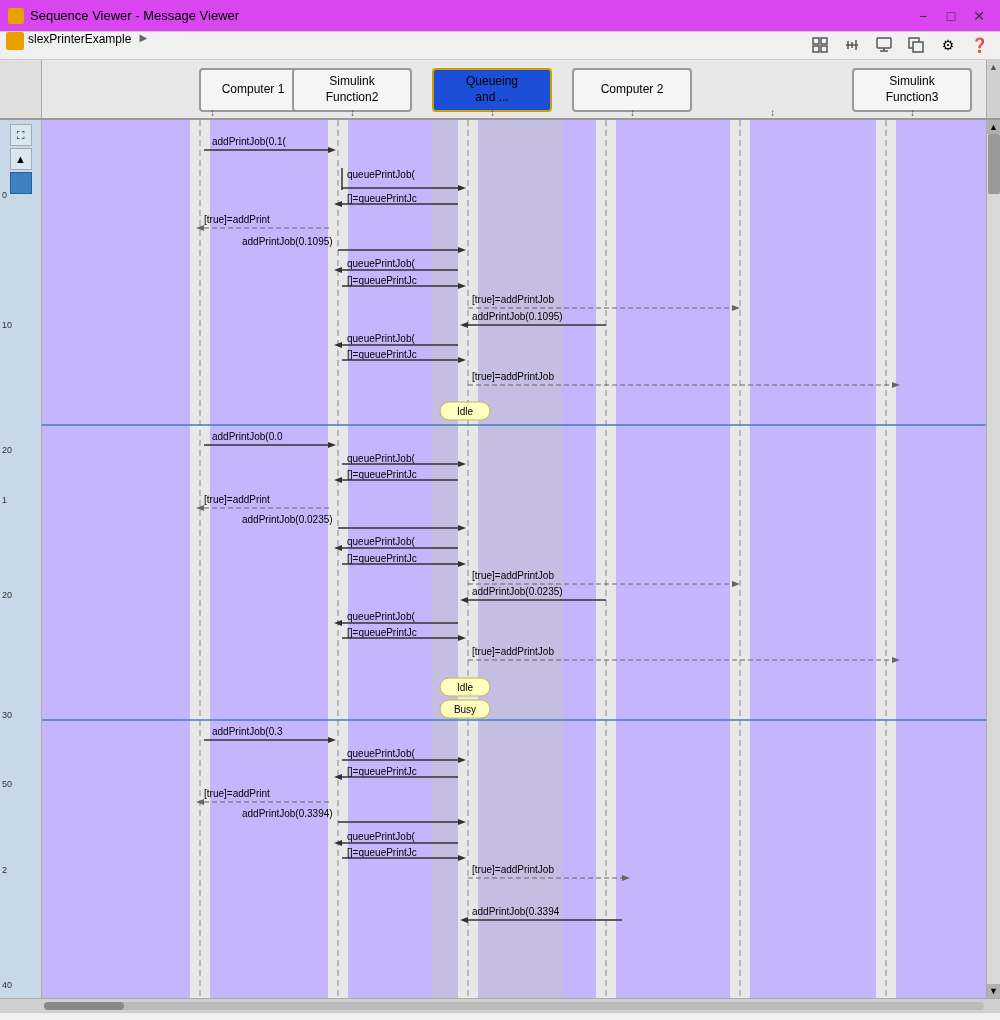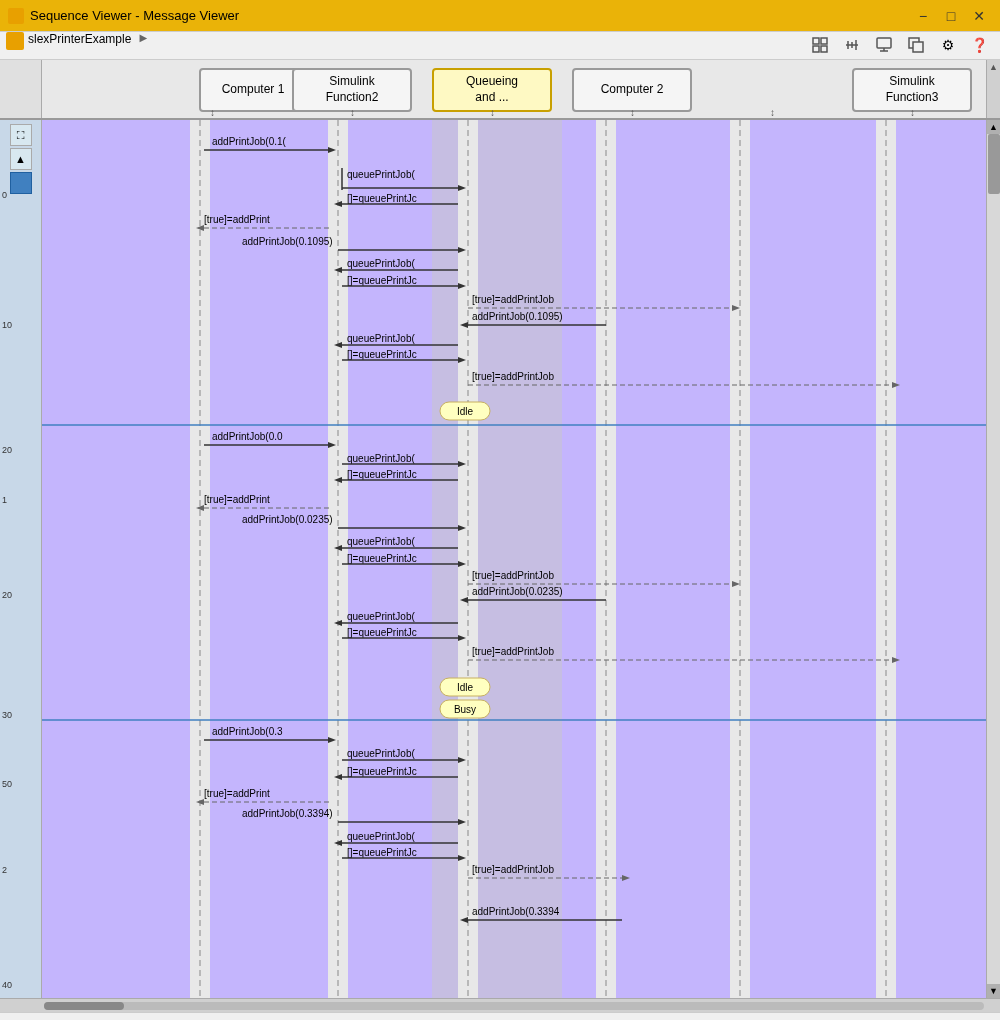--- a/index.html
+++ b/index.html
@@ -1,21 +1,21 @@
 <!DOCTYPE html>
 <html><head>
   <meta charset="utf-8">
   <style>
     * { margin: 0; padding: 0; box-sizing: border-box; }
     body { width: 1000px; height: 1020px; font-family: 'Segoe UI', Arial, sans-serif; font-size: 12px; background: #f0f0f0; overflow: hidden; }
 
     
     #title-bar {
       display: flex; align-items: center; justify-content: space-between;
-      background: #eab308; height: 32px; padding: 8px 8px;
+      background: #d946ef; height: 32px; padding: 8px 8px;
       border-bottom: 1px solid #ccc;
     }
     #title-bar-left { display: flex; align-items: center; gap: 6px; }
     #title-bar-icon { width: 16px; height: 16px; background: #e8a000; border-radius: 2px; }
     #title-text { font-size: 13px; color: #000; }
     #title-controls { display: flex; gap: 2px; }
     .title-btn { width: 26px; height: 26px; display: flex; align-items: center; justify-content: center; cursor: pointer; font-size: 14px; color: #333; background: transparent; border: none; }
 
     
     #menu-bar {
@@ -37,21 +37,21 @@
     #lifelines-container { flex: 1; display: flex; position: relative; overflow: hidden; }
 
     .lifeline-box {
       display: flex; align-items: center; justify-content: center;
       border: 2px solid #999; background: #f5f5f5;
       border-radius: 4px; font-size: 12px; font-weight: normal;
       text-align: center; line-height: 1.3;
       position: absolute; top: 8px; height: 44px;
       cursor: pointer;
     }
-    .lifeline-box.active { background: #fef9c3; border-color: #c8a000; }
+    .lifeline-box.active { background: #1d4ed8; border-color: #c8a000; }
 
     
     #main-area {
       display: flex; flex: 1; position: relative;
       height: calc(1020px - 32px - 28px - 60px - 22px);
       overflow: hidden;
     }
 
     
     #left-ruler {

